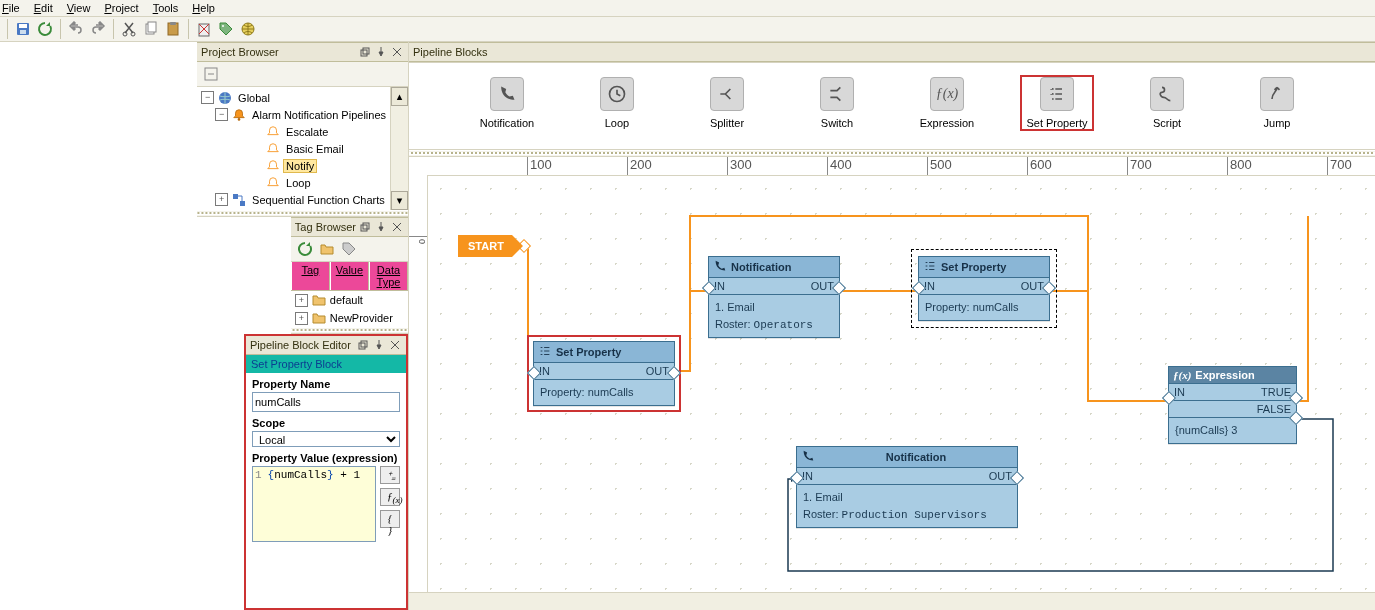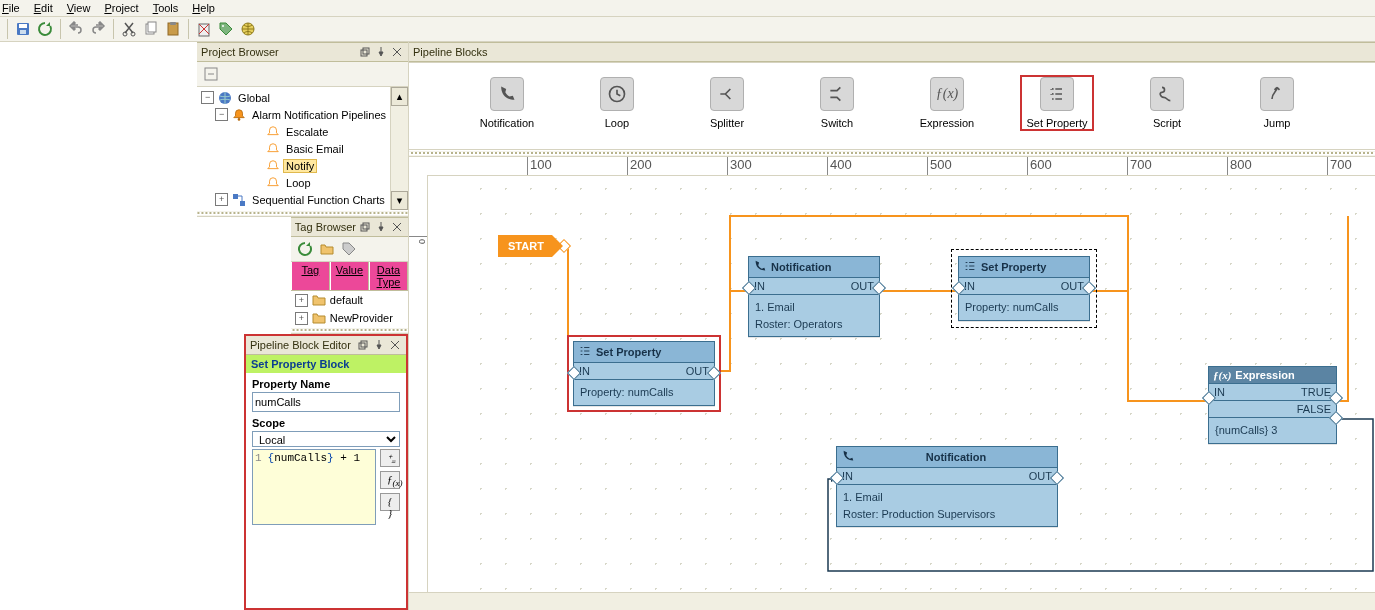--- a/index.html
+++ b/index.html
@@ -67,21 +67,21 @@
   .tag-table{flex:1;display:flex;flex-direction:column;background:#fff;}
   .tag-head{display:flex;border-bottom:1px solid #c0bd9b;background:#ec4899;text-decoration:underline;}
   .tag-head div{flex:1;text-align:center;padding:2px 0;border-left:1px solid #fff;border-right:1px solid #c0bd9b;cursor:default;}
   .tag-body{flex:1;overflow:auto;}
   .tag-row{display:flex;align-items:center;height:18px;padding-left:4px;}
   .tag-row .twisty{width:11px;height:11px;border:1px solid #7a7a7a;margin-right:3px;display:flex;align-items:center;justify-content:center;font-size:9px;line-height:1;color:#555;cursor:pointer;background:#fff;}
   .folder-icon{width:16px;height:16px;margin-right:3px;}
 
   
   .block-editor{flex:1;display:flex;flex-direction:column;border:2px solid #cc3333;border-top-width:2px;}
-  .be-title{background:#bef264;color:#0b3d91;font-weight:bold;padding:3px 5px;font-size:11px;}
+  .be-title{background:#14b8a6;color:#0b3d91;font-weight:normal;padding:3px 5px;font-size:11px;}
   .be-content{flex:1;padding:2px 6px;display:flex;flex-direction:column;gap:2px;background:#fff;}
   .be-content label{font-weight:bold;margin-top:3px;font-size:11px;}
   .be-content input,.be-content select{font-family:inherit;font-size:11px;border:1px solid #7f9db9;padding:1px 2px;height:16px;background:#fff;}
   .be-expr{display:flex;gap:4px;}
   .be-expr .code{flex:1;border:1px solid #7f9db9;background:#fefed8;padding:2px;font-family:'Courier New',monospace;font-size:11px;min-height:70px;}
   .be-expr .code .num{color:#888;margin-right:6px;}
   .be-expr .code .brace{color:#0645ad;}
   .be-expr .side-btns{display:flex;flex-direction:column;gap:4px;}
   .be-expr .side-btns button{width:20px;height:18px;font-family:serif;font-style:italic;border:1px solid #999;background:#eee;cursor:pointer;font-size:11px;}
 
@@ -90,31 +90,31 @@
   .palette-item{display:flex;flex-direction:column;align-items:center;width:70px;cursor:pointer;}
   .palette-item.selected{outline:2px solid #cc3333;outline-offset:0;padding:0;}
   .palette-item .picon{width:32px;height:32px;background:#d8d8d8;border-radius:4px;border:1px solid #b0b0b0;display:flex;align-items:center;justify-content:center;}
   .palette-item .plabel{margin-top:6px;font-size:11px;text-align:center;}
   .picon svg{width:20px;height:20px;}
 
   
   .canvas-wrap{flex:1;display:flex;flex-direction:column;min-height:0;}
   .ruler-h{height:18px;position:relative;background:#fff;border-bottom:1px solid #d6d3c0;overflow:hidden;margin-left:18px;}
   .ruler-h .tick{position:absolute;top:0;height:100%;border-left:1px solid #888;font-size:13px;padding-left:2px;color:#555;}
-  .canvas-row{flex:1;display:flex;min-height:0;gap:40px;}
+  .canvas-row{flex:1;display:flex;min-height:0;}
   .ruler-v{width:18px;background:#fff;border-right:1px solid #d6d3c0;position:relative;}
   .ruler-v .tick{position:absolute;left:0;width:100%;border-top:1px solid #888;font-size:9px;writing-mode:vertical-rl;color:#555;padding-top:2px;}
   .canvas{flex:1;position:relative;background:#fff;overflow:hidden;}
   .grid-dots{position:absolute;inset:0;background-image:radial-gradient(#d7d7c8 1px, transparent 1px);background-size:25px 25px;}
   .block{position:absolute;border:1px solid var(--block-border);background:var(--block-bg);font-size:11px;color:#1b3a52;box-shadow:0 1px 0 rgba(0,0,0,.1);}
   .block .bheader{background:var(--block-header-bg);border-bottom:1px solid var(--block-border);padding:2px 4px;font-weight:bold;display:flex;align-items:center;gap:4px;color:#173148;}
   .block .bheader .hicon svg{width:14px;height:14px;}
   .block .io-row{display:flex;justify-content:space-between;padding:2px 5px;border-bottom:1px solid var(--block-border);}
   .block .body{padding:4px 6px;line-height:1.5;font-family:Verdana,sans-serif;}
-  .block .body .mono{font-family:Liberation Sans, sans-serif;}
+  .block .body .mono{font-family:Liberation Mono, monospace;}
   .block .port{width:8px;height:8px;background:#fff;border:1px solid var(--block-border);transform:rotate(45deg);position:absolute;}
   .block .port.left{left:-5px;}
   .block .port.right{right:-5px;}
 
   .start{position:absolute;color:#fff;font-weight:bold;font-size:11px;background:var(--start-orange);height:22px;display:flex;align-items:center;padding:0 8px 0 10px;}
   .start:after{content:'';position:absolute;right:-11px;top:0;border-top:11px solid transparent;border-bottom:11px solid transparent;border-left:11px solid var(--start-orange);}
   .start .port{position:absolute;right:-17px;top:6px;width:8px;height:8px;background:#fff;border:1px solid var(--start-orange);transform:rotate(45deg);}
 
   .highlight-red{outline:2px solid #cc3333;outline-offset:4px;}
   .selected-block{outline:1px dashed #000;outline-offset:6px;}
@@ -403,20 +403,21 @@
                 <path d="M1 1l8 8M9 1l-8 8" stroke="#555"></path>
               </svg>
             </span>
         </div>
         <div class="be-title">Set Property Block</div>
         <div class="be-content">
           <label>Property Name</label>
           <input type="text" value="numCalls" style="">
           <label>Scope</label>
           <select><option>Local</option></select>
+          <label>Property Value (expression)</label>
           <div class="be-expr">
             <div class="code"><span class="num">1</span><span class="brace">{</span>numCalls<span class="brace">}</span> + 1</div>
             <div class="side-btns">
               <button>⁺₌</button>
               <button>ƒ<sub>(x)</sub></button>
               <button>{ }</button>
             </div>
           </div>
         </div>
       </div>

